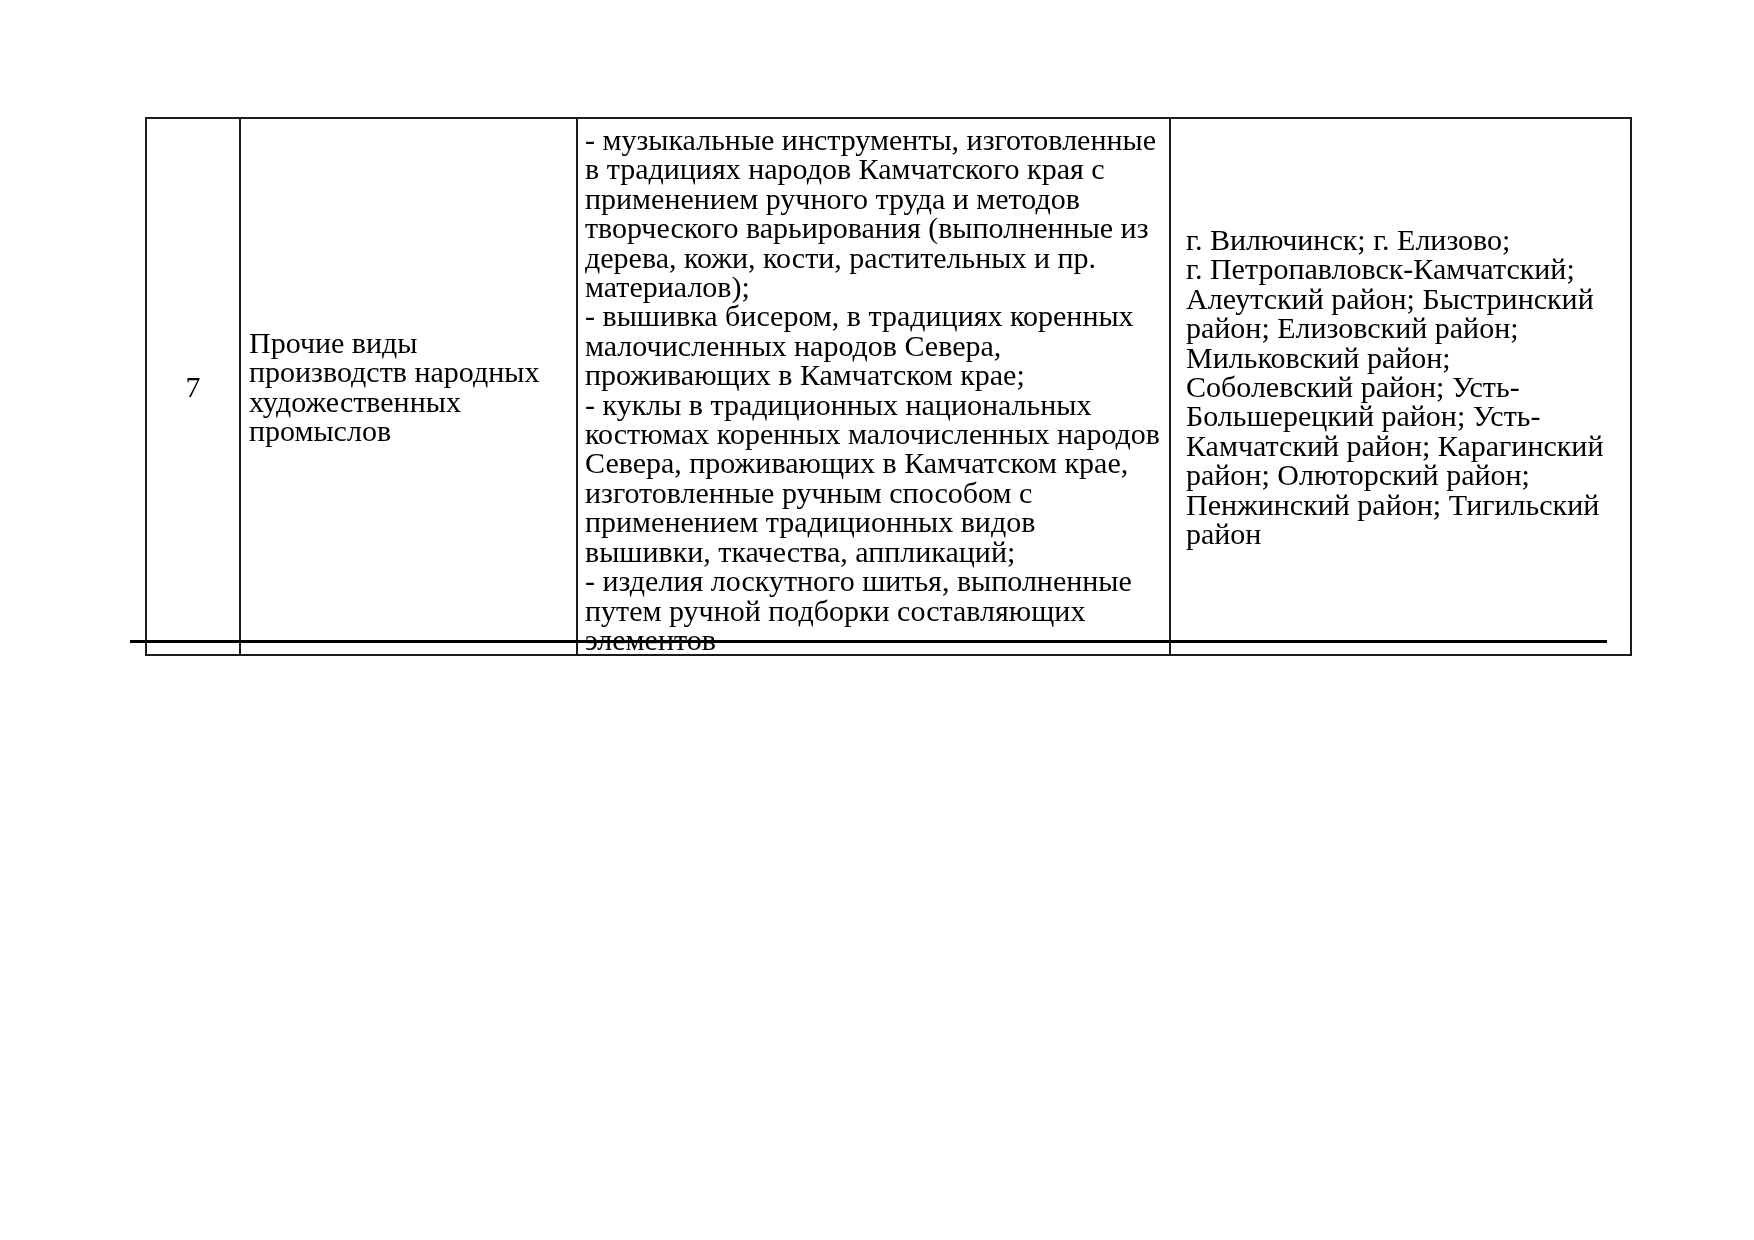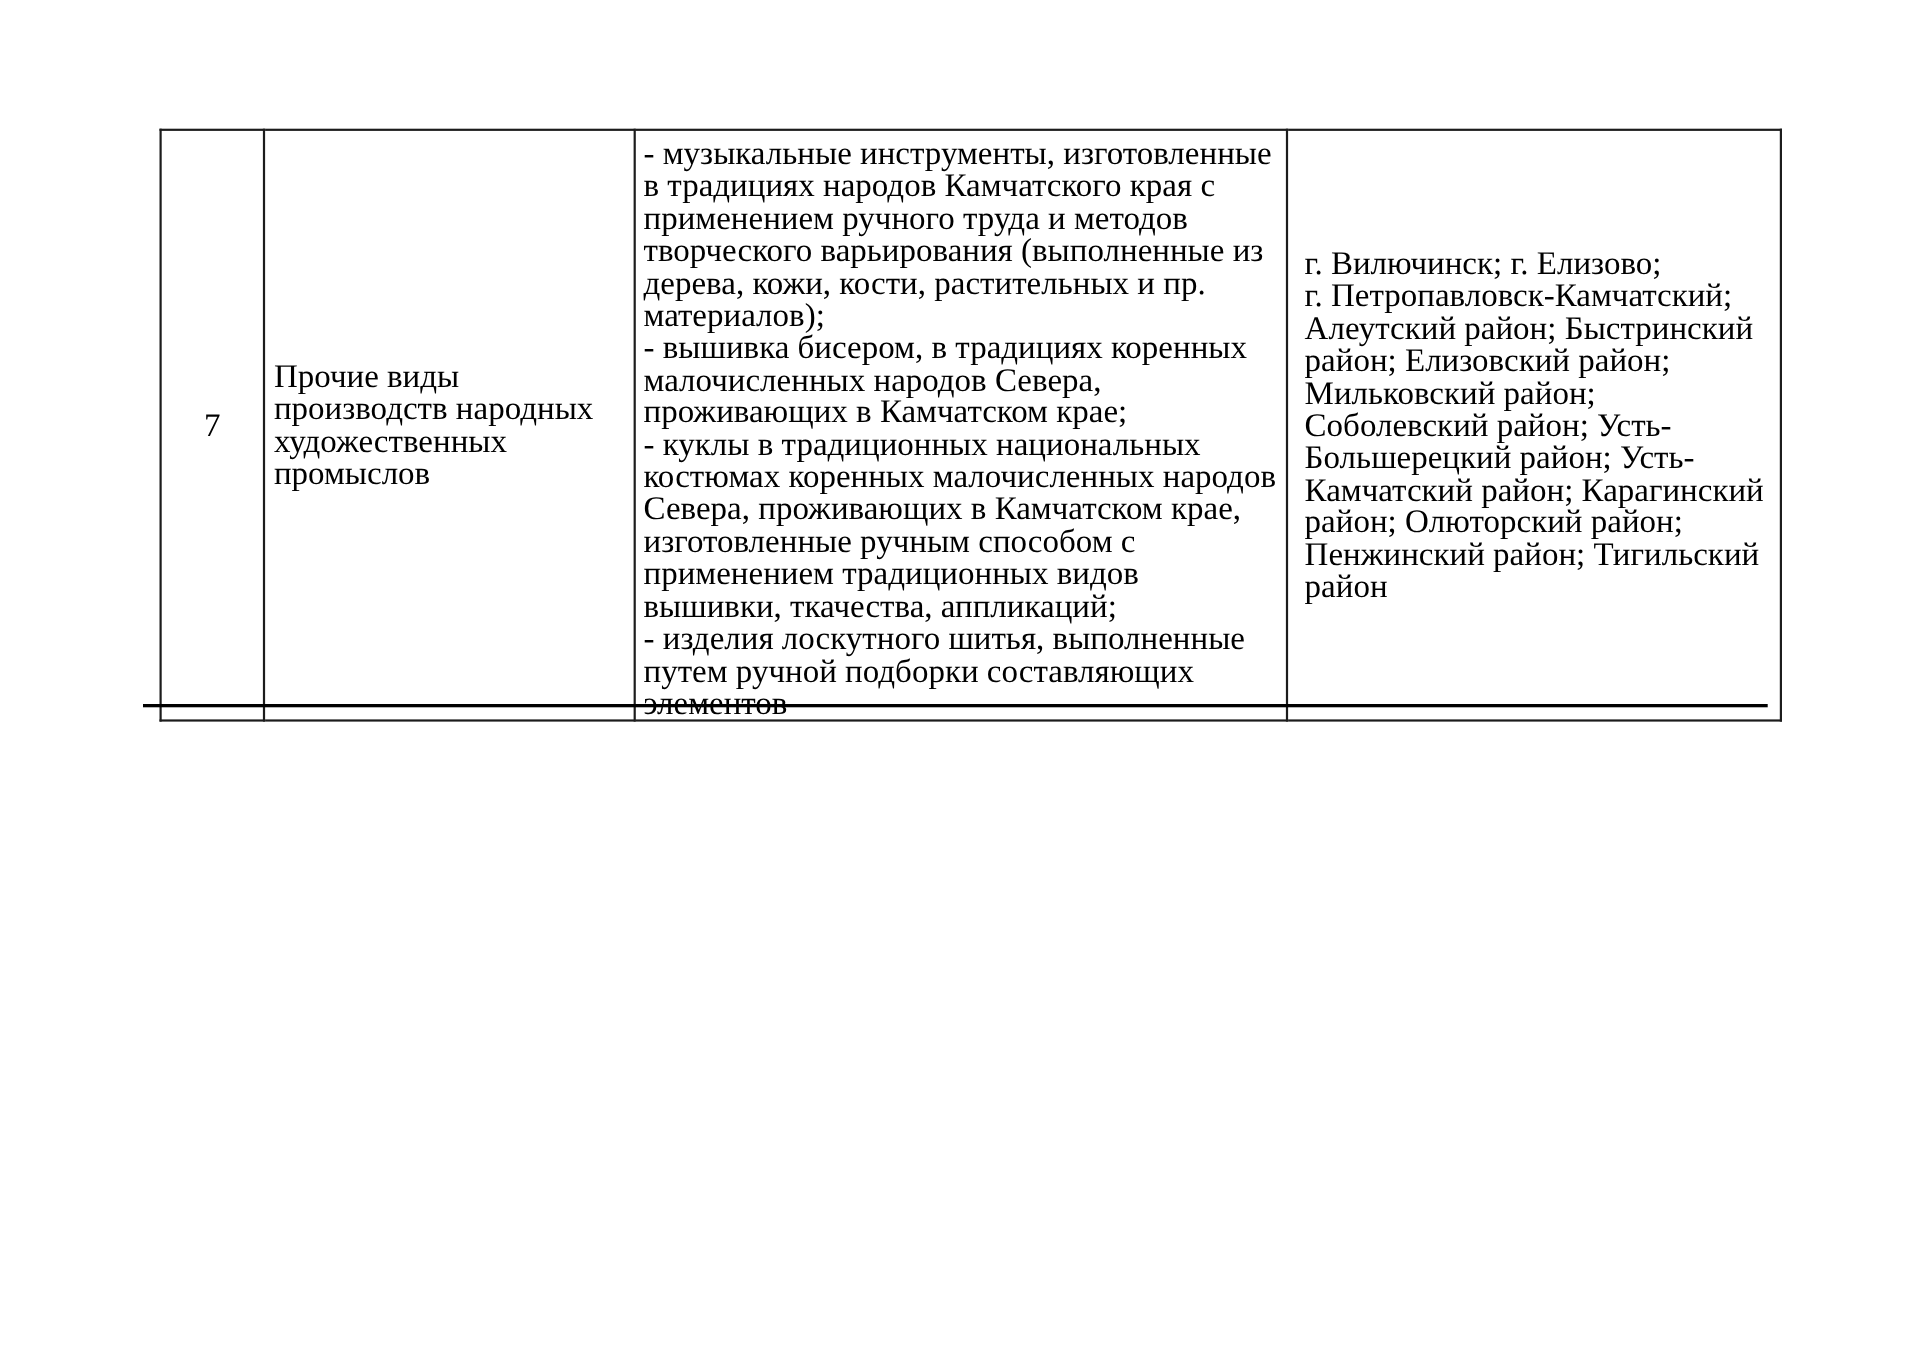--- a/index.html
+++ b/index.html
@@ -48,21 +48,21 @@
     vertical-align: top;
     padding-top: 6px;
     padding-left: 7px;
     padding-right: 5px;
     white-space: pre-line;
   }
   td.cell-territories {
     width: 424px;
     vertical-align: middle;
     padding-left: 15px;
-    padding-right: 8px;
+    padding-right: 20px;
   }
   .separator-line {
     position: absolute;
     left: 130px;
     top: 640px;
     width: 1477px;
     height: 3px;
     background: #000000;
   }
 </style>

